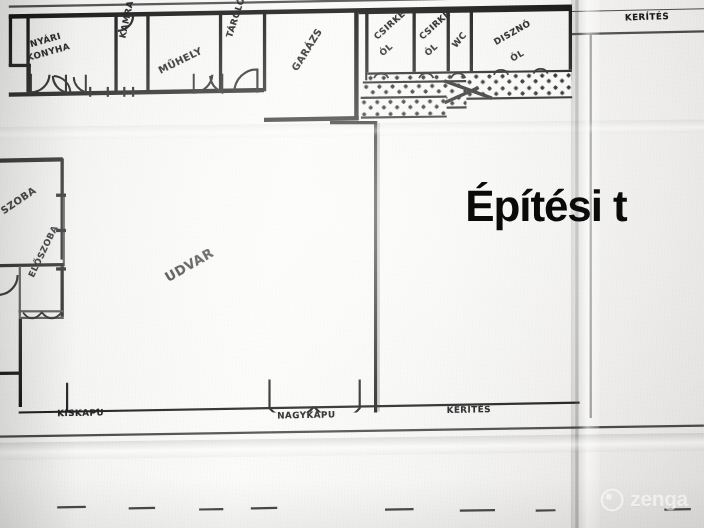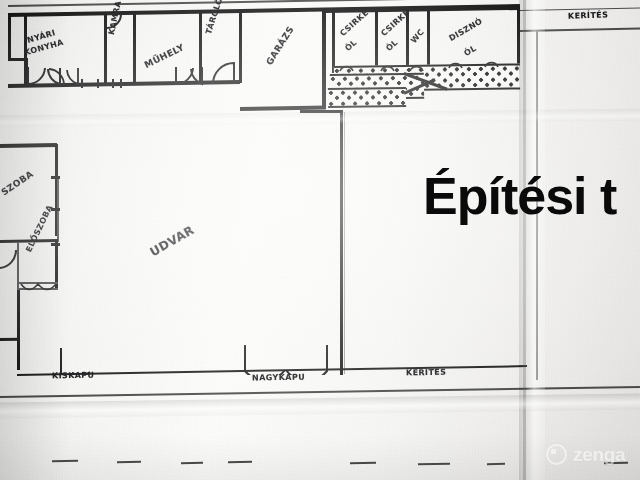--- a/index.html
+++ b/index.html
@@ -241,21 +241,21 @@
   <div class="hw s" style="left:406px;top:369px;transform:rotate(-1deg);font-weight:600;">KERÍTÉS</div>
 
   <div class="fold-h2"></div>
   <div class="fold-v"></div>
   <div class="fold-v2"></div>
   <div class="fold-h"></div>
   <div class="shadeL"></div>
   <div class="shadeB"></div>
   <div class="vign"></div>
 
-  <div class="ovl" style="left:423px;top:166px;font-size:52px;letter-spacing:-1px;">Építési t</div>
+  <div class="ovl" style="left:423px;top:166px;font-size:40px;letter-spacing:-1px;">Építési t</div>
 
 
   <div class="wm" style="left:546px;top:444px;">
     <span class="mark"></span>
     <span class="wt">zenga</span>
   </div>
 
 </div>
 
 </body></html>

